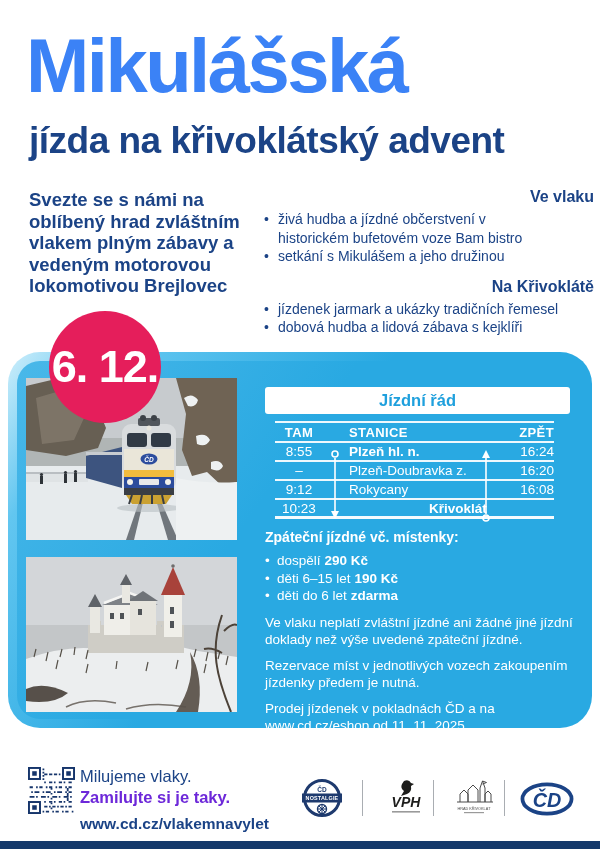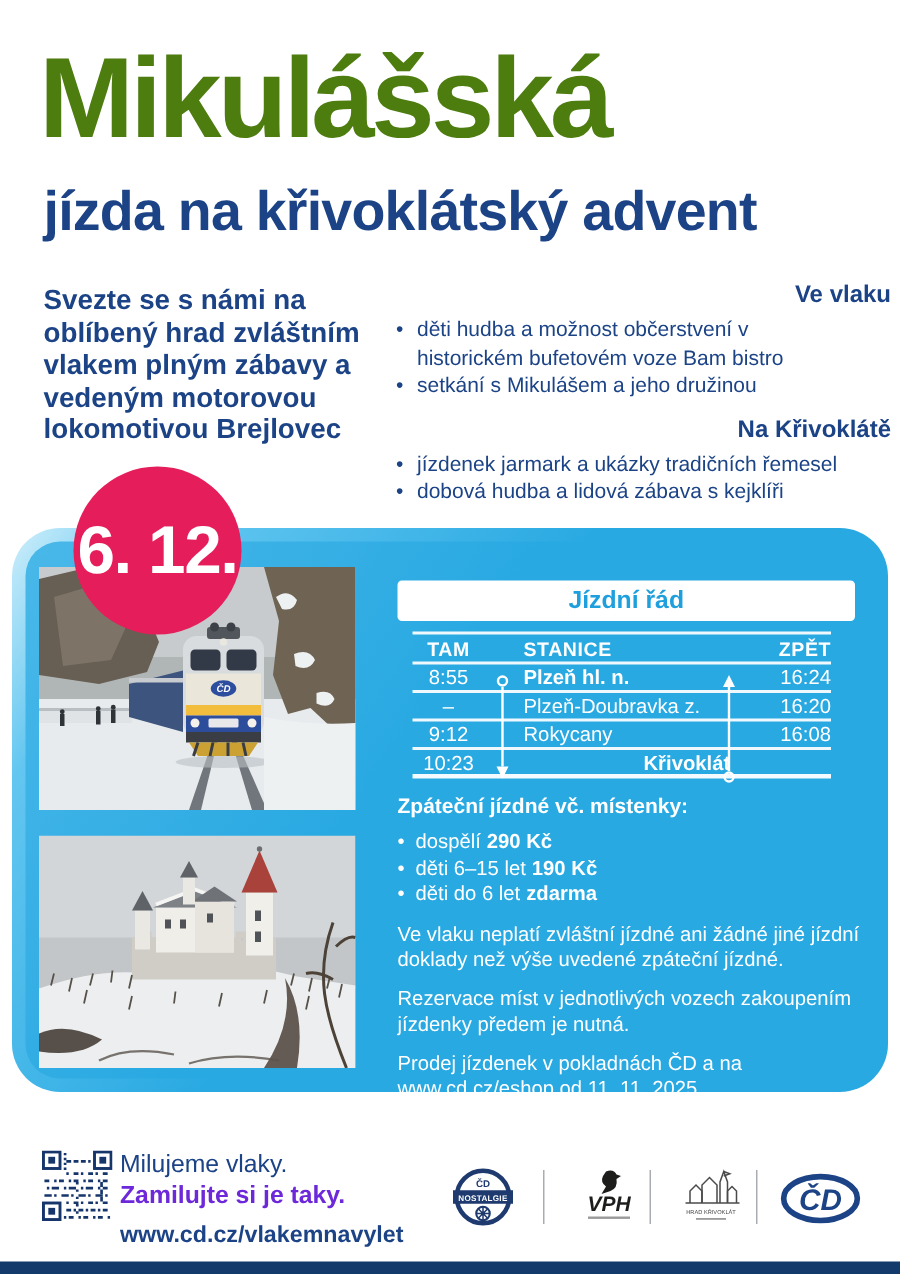--- a/index.html
+++ b/index.html
@@ -1,21 +1,21 @@
 <!DOCTYPE html>
 <html lang="cs"><head>
 <meta charset="utf-8">
 <style>
   * { margin:0; padding:0; box-sizing:border-box; }
   body { background:#888; font-family:"Liberation Sans","DejaVu Sans",sans-serif; }
   .poster { position:relative; width:600px; height:849px; background:#ffffff; overflow:hidden; margin:0 auto; }
 
   
   .title    { position:absolute; left:26px; top:22px; font-size:76px; font-weight:bold;
-              letter-spacing:-2.5px; color:#4d7c0f; }
+              letter-spacing:-2.5px; color:#3b82f6; }
   .subtitle { position:absolute; left:29px; top:120px; font-size:37px; font-weight:bold;
               letter-spacing:-0.5px; color:#1b4386; }
 
   
   .intro { position:absolute; left:29px; top:189px; width:244px; font-size:18.5px;
            line-height:21.5px; font-weight:bold; color:#1b4386; }
   .col-right { position:absolute; left:264px; top:188px; width:330px; color:#1b4386; }
   .col-right h3 { font-size:16px; font-weight:bold; margin-bottom:4px;text-align:right; }
   .col-right ul { list-style:none; margin-bottom:12px; }
   .col-right li { position:relative; padding-left:14px; font-size:14px; line-height:18.5px; }
@@ -83,21 +83,21 @@
 <div class="poster">
 
   <div class="title">Mikulášská</div>
   <div class="subtitle">jízda na křivoklátský advent</div>
 
   <p class="intro">Svezte se s námi na oblíbený hrad zvláštním vlakem plným zábavy a vedeným motorovou lokomotivou Brejlovec</p>
 
   <div class="col-right">
     <h3>Ve vlaku</h3>
     <ul>
-      <li class="narrow"><span class="dot">•</span><span>děti hudba a možnost občerstvení v historickém bufetovém voze Bam bistro</span></li>
+      <li class="narrow"><span class="dot">•</span><span>živá hudba a jízdné občerstvení v historickém bufetovém voze Bam bistro</span></li>
       <li><span class="dot">•</span><span>setkání s Mikulášem a jeho družinou</span></li>
     </ul>
     <h3>Na Křivoklátě</h3>
     <ul>
       <li><span class="dot">•</span><span>jízdenek jarmark a ukázky tradičních řemesel</span></li>
       <li><span class="dot">•</span><span>dobová hudba a lidová zábava s kejklíři</span></li>
     </ul>
   </div>
 
   <div class="date-circle">

